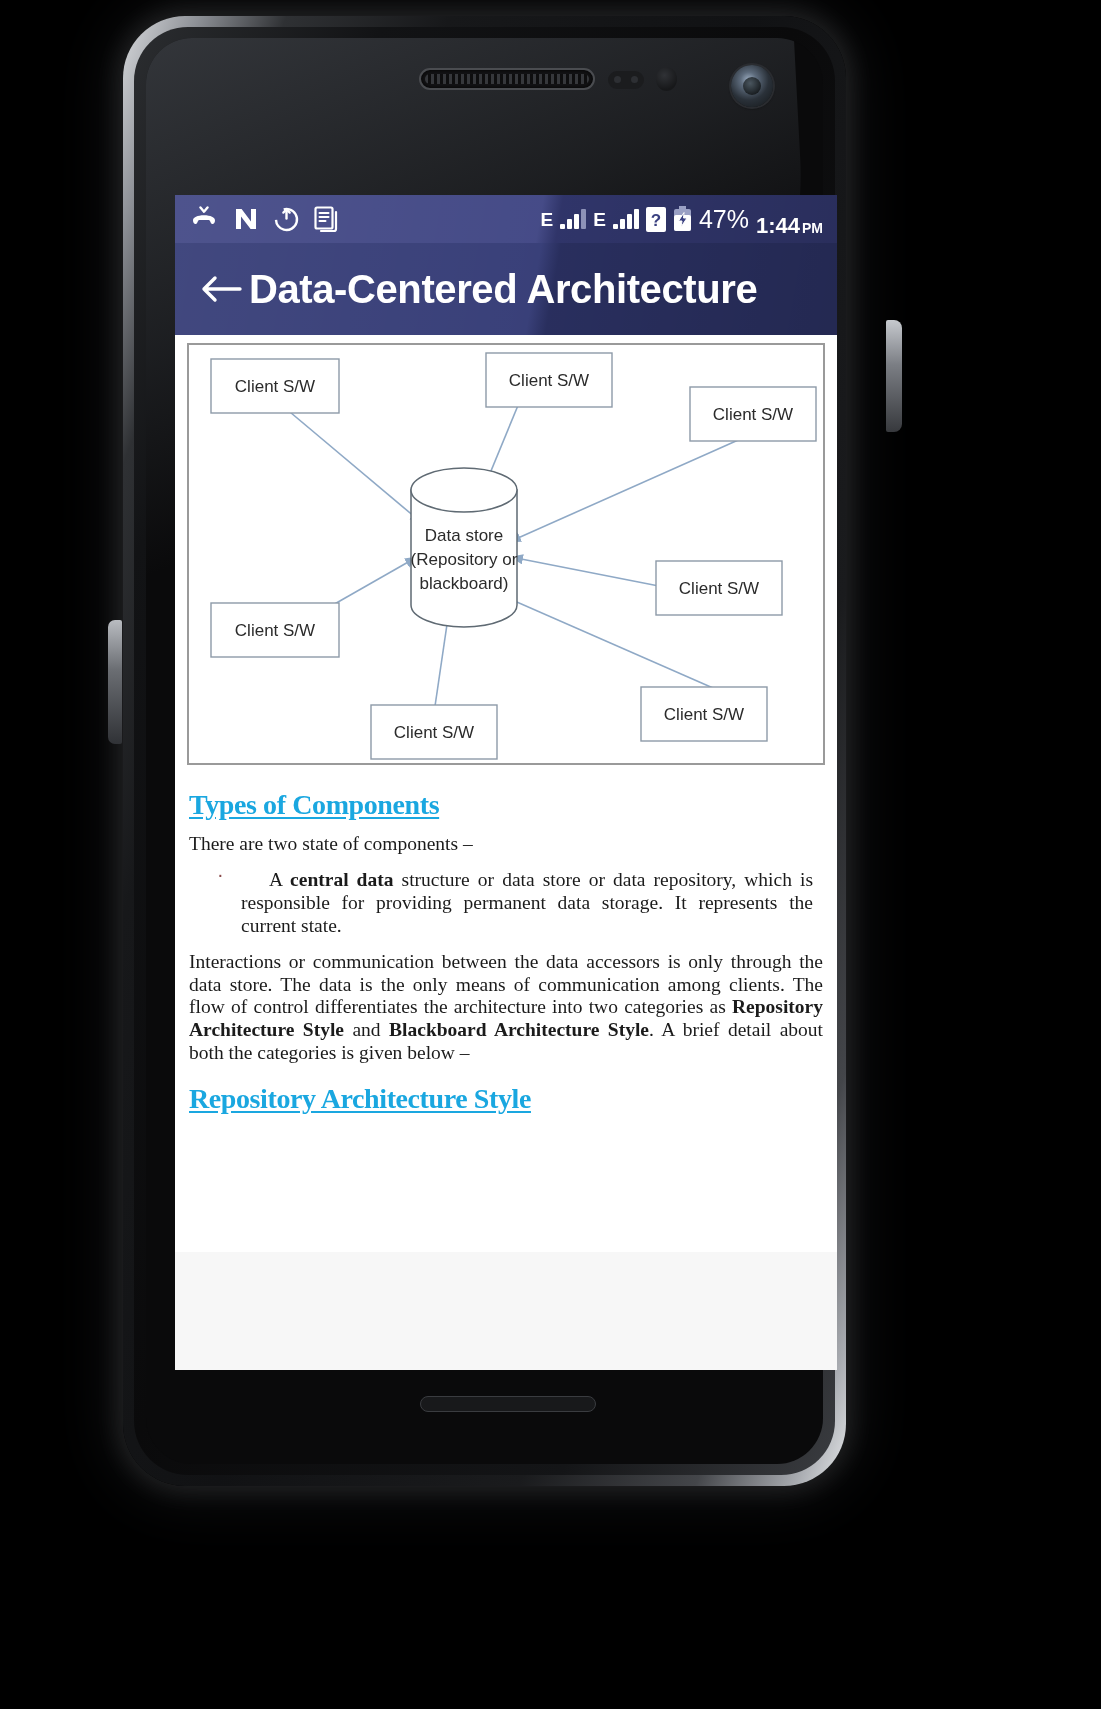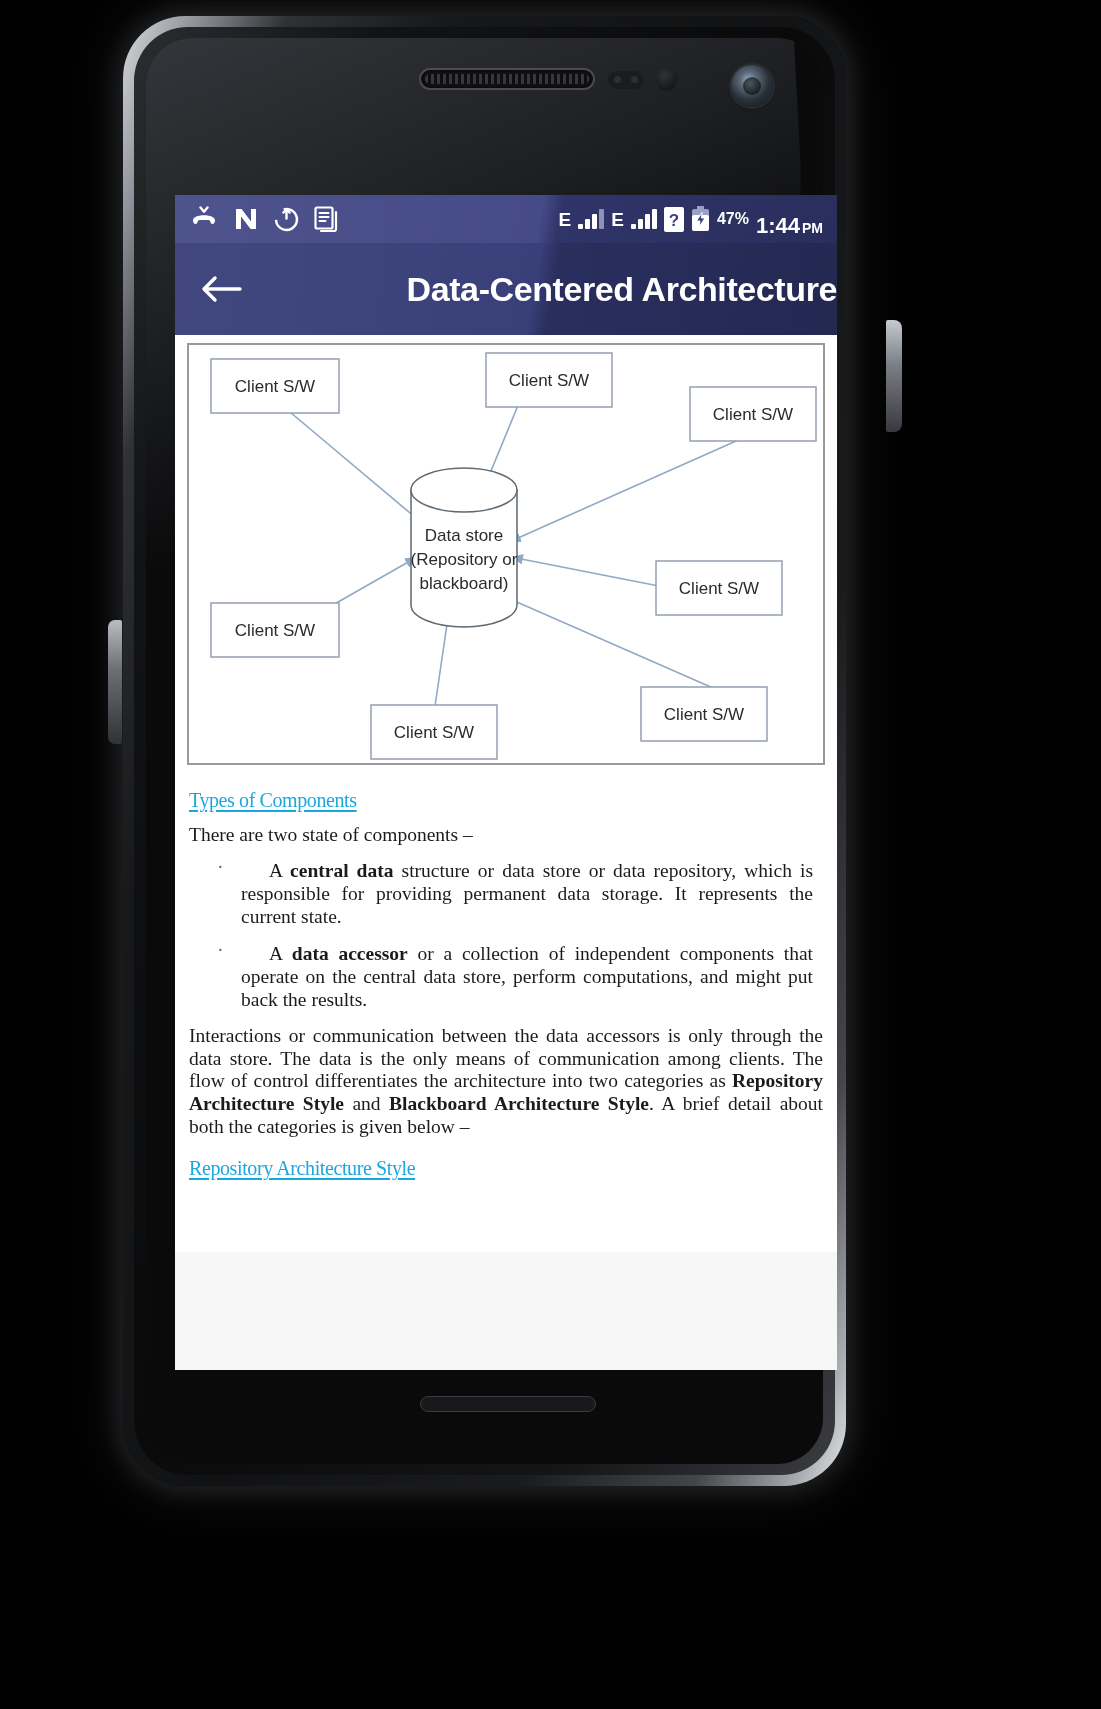--- a/index.html
+++ b/index.html
@@ -102,59 +102,59 @@
     pointer-events:none;
   }
   .sb-left{ display:flex; align-items:center; gap:14px; z-index:2;}
   .sb-right{ margin-left:auto; display:flex; align-items:center; gap:7px; z-index:2;}
   .sb-ico{ display:block; }
   .sig{ display:flex; align-items:flex-end; gap:2px; height:20px;}
   .sig b{ display:block; width:5px; background:#ffffff; border-radius:1px;}
   .sig b.b1{ height:5px;} .sig b.b2{ height:10px;} .sig b.b3{ height:15px;} .sig b.b4{ height:20px; background:#8d92b8;}
   .sig2 b.b4{ background:#ffffff;}
   .etag{ font-size:19px; font-weight:700; letter-spacing:0; line-height:1;}
-  .pct{ font-size:16px; font-weight:700; }
+  .pct{ font-size:25px; font-weight:400; }
   .clock{ font-size:22px; font-weight:700;margin-top:14px; }
   .clock .ampm{ font-size:14px; font-weight:700; margin-left:2px;}
 
   
   .actionbar{
     position:relative; height:92px; width:100%;
     background:#333a75;
     display:flex; align-items:center; padding-left:18px;
   }
   .actionbar::after{
     content:""; position:absolute; inset:0;
     background:linear-gradient(100deg, rgba(255,255,255,0.07) 0%, rgba(255,255,255,0.03) 54%, rgba(0,0,0,0.20) 57%, rgba(0,0,0,0.30) 100%);
     pointer-events:none;
   }
   .back-btn{ width:56px; height:56px; display:flex; align-items:center; justify-content:center; z-index:2; cursor:pointer;}
   .app-title{
-    flex:1; text-align:right; color:#fff; font-size:34px; font-weight:700;
+    flex:1; text-align:left; color:#fff; font-size:40px; font-weight:700;
     letter-spacing:-0.4px; z-index:2; 
     font-family:"Liberation Sans", sans-serif;
   }
 
   
   .content{
     position:relative; height:1035px; width:100%;
     background:#ffffff; padding:0; overflow:hidden;
   }
   .figure-wrap{
     margin:8px 12px 0 12px;
     border:2px solid #9a9a9a;
     background:#fff;
     height:422px;
     position:relative;
   }
   .fig-svg{ display:block; width:100%; height:100%; }
 
   .doc{ padding:10px 14px 0 14px; }
   h2.sec{
-    color:#1aa7e0; font-size:20px; font-weight:400;
+    color:#1aa7e0; font-size:28px; font-weight:700;
     font-family:"Liberation Serif", serif;
     text-decoration:underline;
     text-underline-offset:3px;
     letter-spacing:-0.4px;
     margin:14px 0 8px 0;
     display:inline-block;
   }
   .para{
     font-family:"Liberation Serif", serif;
     font-size:19.5px; line-height:1.17; color:#1b1b1b;
@@ -333,23 +333,20 @@
       </div>
 
       <div class="doc">
         <h2 class="sec">Types of Components</h2>
         <p class="para first">There are two state of components –</p>
 
         <ul class="bullets">
           <li>
             <span class="btext"><span>A </span><b class="strong">central data</b><span> structure or data store or data repository, which is responsible for providing permanent data storage. It represents the current state.</span></span>
           </li>
-          <li>
-            <span class="btext"><span>A </span><b class="strong">data accessor</b><span> or a collection of independent components that operate on the central data store, perform computations, and might put back the results.</span></span>
-          </li>
         </ul>
 
         <p class="para"><span>Interactions or communication between the data accessors is only through the data store. The data is the only means of communication among clients. The flow of control differentiates the architecture into two categories as </span><b class="strong">Repository Architecture Style</b><span> and </span><b class="strong">Blackboard Architecture Style</b><span>. A brief detail about both the categories is given below –</span></p>
 
         <h2 class="sec">Repository Architecture Style</h2>
         <div class="tail"></div>
       </div>
 
       <div class="footer-pad"></div>
     </div>

